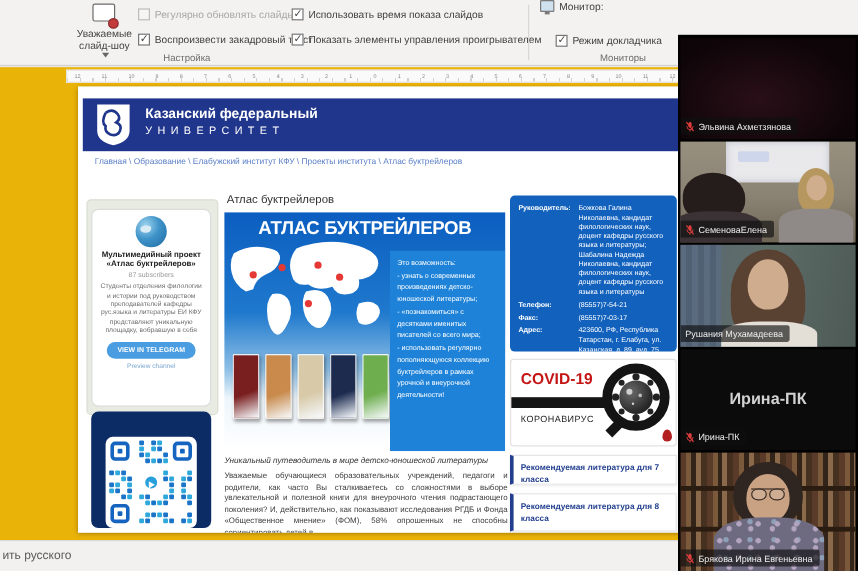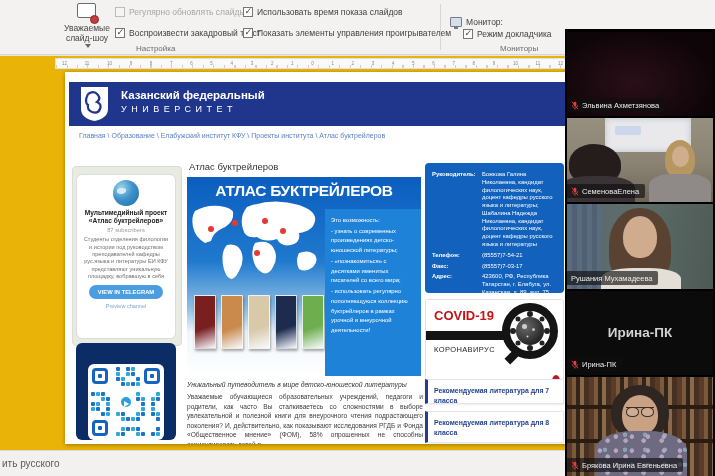--- a/index.html
+++ b/index.html
@@ -26,21 +26,21 @@
     font-size:8.5px; color:#3f3f3f; white-space:nowrap; cursor:pointer; }
   .chk .box { width:10px; height:10px; background:#fff; border:1px solid #767676;
     position:relative; flex:0 0 auto; }
   .chk.on .box::after { content:"✓"; position:absolute; left:0.5px; top:-2px; font-size:9px; color:#444; }
   .chk.dis { color:#a8a6a4; }
   .chk.dis .box { border-color:#bdbbb9; background:#f6f5f4; }
 
   .grouplabel { position:absolute; top:44px; font-size:8px; color:#6e6c6a; }
   .vdiv { position:absolute; top:4px; height:46px; width:1px; background:#d9d7d5; }
 
-  #monitor-row { position:absolute; left:450px; top:17px; display:flex; align-items:center;
+  #monitor-row { position:absolute; left:450px; top:0; display:flex; align-items:center;
     gap:4px; font-size:8.5px; color:#3f3f3f;justify-content:center; }
   .monitor-ic { width:12px; height:10px; border:1.4px solid #7a7a7a; border-radius:1px;
     background:#cfe0ef; position:relative; }
   .monitor-ic::after { content:""; position:absolute; left:3px; bottom:-3px; width:4px; height:2px; background:#7a7a7a; }
   #monitor-dd { display:flex; }
   #monitor-dd .val { width:80px; height:17px; background:#fff; border:1px solid #a9a7a5;
     font-size:8.5px; color:#333; padding:3px 4px; white-space:nowrap; overflow:hidden; }
   #monitor-dd .arrow { width:16px; height:17px; background:#fff; border:1px solid #a9a7a5;
     border-left:none; display:flex; align-items:center; justify-content:center; }
   .chevron { width:5px; height:5px; border-right:1.4px solid #555; border-bottom:1.4px solid #555;
@@ -114,21 +114,21 @@
   #paragraph { position:absolute; left:122px; top:320px; width:236px; font-size:6.6px;
     color:#3c3c3c; line-height:1.45; text-align:justify; }
 
   
   #infobox { position:absolute; left:360px; top:91px; width:139px; height:130px; background:#1161bd;
     border-radius:4px; color:#fff; padding:8px 7px; overflow:hidden; }
   #inforows { display:grid; grid-template-columns:46px 1fr; column-gap:4px; row-gap:3px;
     font-size:5.9px; line-height:1.32; }
   .ilab { font-weight:bold; }
 
-  #covid { position:absolute; left:360px; top:227px; width:139px; height:90px; background:#fff;
+  #covid { position:absolute; left:360px; top:227px; width:139px; height:73px; background:#fff;
     border:1px solid #e2e2e2; border-radius:3px; overflow:hidden; }
   #covid-title { position:absolute; left:8px; top:8px; font-size:13px; font-weight:800; color:#c41414; }
   #covid-bar { position:absolute; left:0; top:31px; width:96px; height:9px; background:#141414; }
   #covid-sub { position:absolute; left:8px; top:45px; font-size:7.5px; color:#1d1d1d; letter-spacing:.4px; }
   #magnifier { position:absolute; right:5px; top:3px; width:56px; height:56px; border-radius:50%;
     border:8px solid #141414; background:#fff; }
   #virus { position:absolute; left:6px; top:6px; width:28px; height:28px; border-radius:50%;
     background:radial-gradient(circle at 35% 35%, #6a6a6a 0%, #262626 70%);
     box-shadow:0 -17px 0 -11px #222, 0 17px 0 -11px #222, 17px 0 0 -11px #222, -17px 0 0 -11px #222,
       12px -12px 0 -11.5px #222, -12px -12px 0 -11.5px #222, 12px 12px 0 -11.5px #222, -12px 12px 0 -11.5px #222; }

